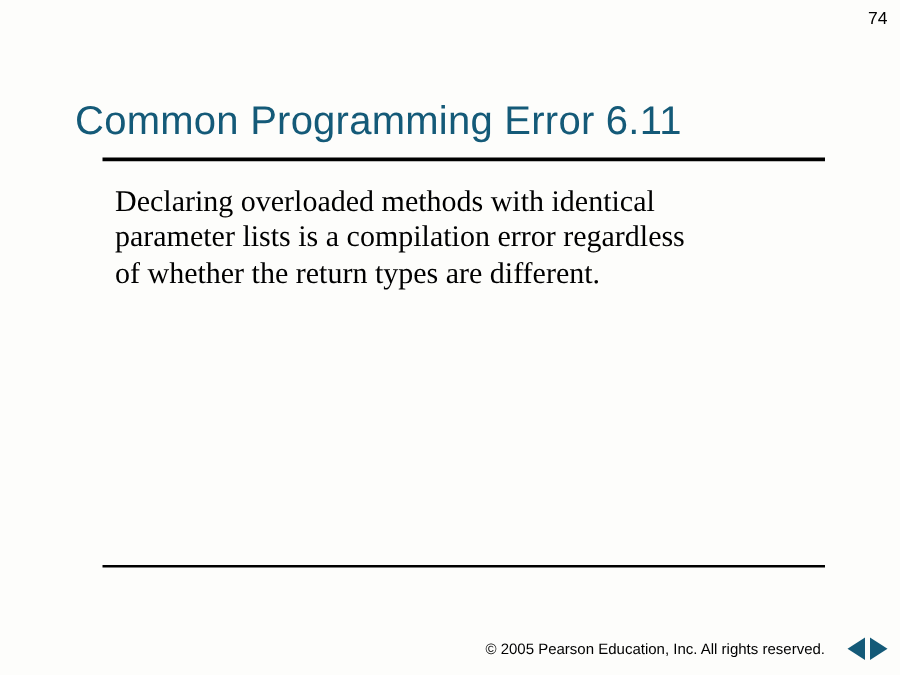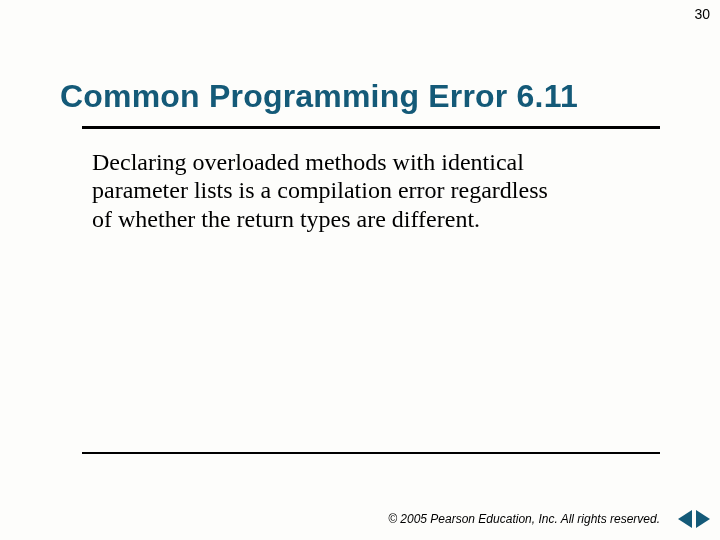--- a/index.html
+++ b/index.html
@@ -19,21 +19,21 @@
     right: 10px;
     font-family: Arial, Helvetica, sans-serif;
     font-size: 14px;
   }
   .title {
     position: absolute;
     top: 78px;
     left: 60px;
     font-family: Arial, Helvetica, sans-serif;
     font-size: 32px;
-    font-weight: bold;
+    font-weight: normal;
     color: #145a78;
     letter-spacing: 0.2px;
   }
   .rule-top {
     position: absolute;
     top: 126px;
     left: 82px;
     width: 578px;
     height: 3px;
     background: #000;
@@ -55,21 +55,20 @@
     background: #000;
   }
   .footer {
     position: absolute;
     bottom: 14px;
     right: 60px;
     font-family: Arial, Helvetica, sans-serif;
     font-size: 12px;
     color: #000;
     white-space: nowrap;
-    font-style: italic;
   }
   .nav {
     position: absolute;
     bottom: 12px;
     right: 10px;
     display: flex;
     gap: 4px;
   }
   .nav-btn {
     width: 0;
@@ -81,21 +80,21 @@
   .nav-prev {
     border-right: 14px solid #145a78;
   }
   .nav-next {
     border-left: 14px solid #145a78;
   }
 </style>
 </head>
 <body>
 
-<div class="page-number">30</div>
+<div class="page-number">74</div>
 
 <div class="title">Common Programming Error 6.11</div>
 
 <div class="rule-top"></div>
 
 <div class="body-text">Declaring overloaded methods with identical parameter lists is a compilation error regardless of whether the return types are different.</div>
 
 <div class="rule-bottom"></div>
 
 <div class="footer">© 2005 Pearson Education, Inc.  All rights reserved.</div>

